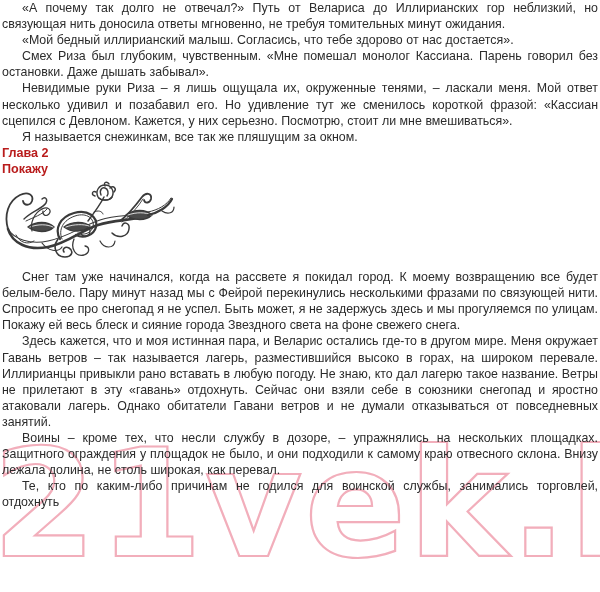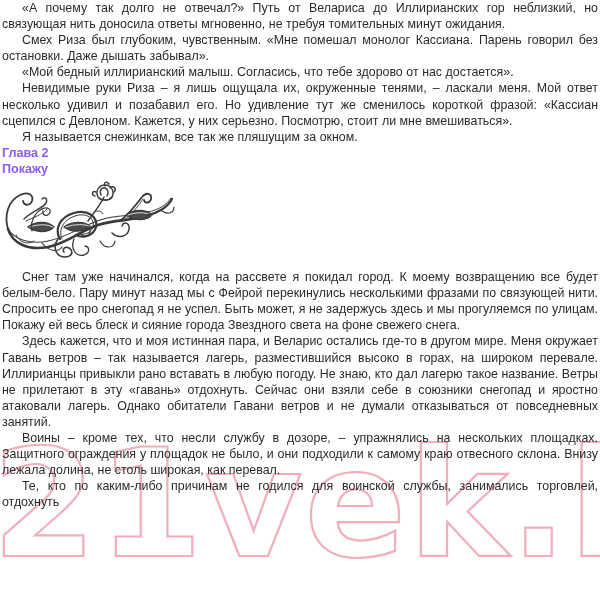--- a/index.html
+++ b/index.html
@@ -69,21 +69,21 @@
   p.body-text.last {
     text-align: justify;
   }
 
   h3.chapter-title,
   h3.chapter-subtitle {
     margin: 0;
     font-size: 12.6px;
     line-height: 16.1px;
     font-weight: 700;
-    color: #8b5cf6;
+    color: #b91c1c;
     text-align: left;
     text-indent: 0;
   }
 
   
   #ornament {
     position: relative;
     z-index: 3;
     width: 175px;
     height: 80px;
@@ -104,22 +104,22 @@
 
   <div id="watermark">
     <svg width="600" height="164" viewBox="0 0 600 164" xmlns="http://www.w3.org/2000/svg">
       <text x="-8" y="128">21vek.by</text>
     </svg>
   </div>
 
   <div id="content">
 
     <p class="body-text">«А почему так долго не отвечал?» Путь от Веларисa до Иллирианских гор неблизкий, но связующая нить доносила ответы мгновенно, не требуя томительных минут ожидания.</p>
+    <p class="body-text">«Мой бедный иллирианский малыш. Согласись, что тебе здорово от нас достается».</p>
     <p class="body-text">Смех Риза был глубоким, чувственным. «Мне помешал монолог Кассиана. Парень говорил без остановки. Даже дышать забывал».</p>
-    <p class="body-text">«Мой бедный иллирианский малыш. Согласись, что тебе здорово от нас достается».</p>
     <p class="body-text">Невидимые руки Риза – я лишь ощущала их, окруженные тенями, – ласкали меня. Мой ответ несколько удивил и позабавил его. Но удивление тут же сменилось короткой фразой: «Кассиан сцепился с Девлоном. Кажется, у них серьезно. Посмотрю, стоит ли мне вмешиваться».</p>
     <p class="body-text">Я называется снежинкам, все так же пляшущим за окном.</p>
 
     <h3 class="chapter-title">Глава 2</h3>
     <h3 class="chapter-subtitle">Покажу</h3>
 
     <div id="ornament">
       <svg width="175" height="80" viewBox="0 0 175 80" xmlns="http://www.w3.org/2000/svg">
         <g fill="none" stroke="#3a3a3a" stroke-linecap="round" stroke-linejoin="round">
 

